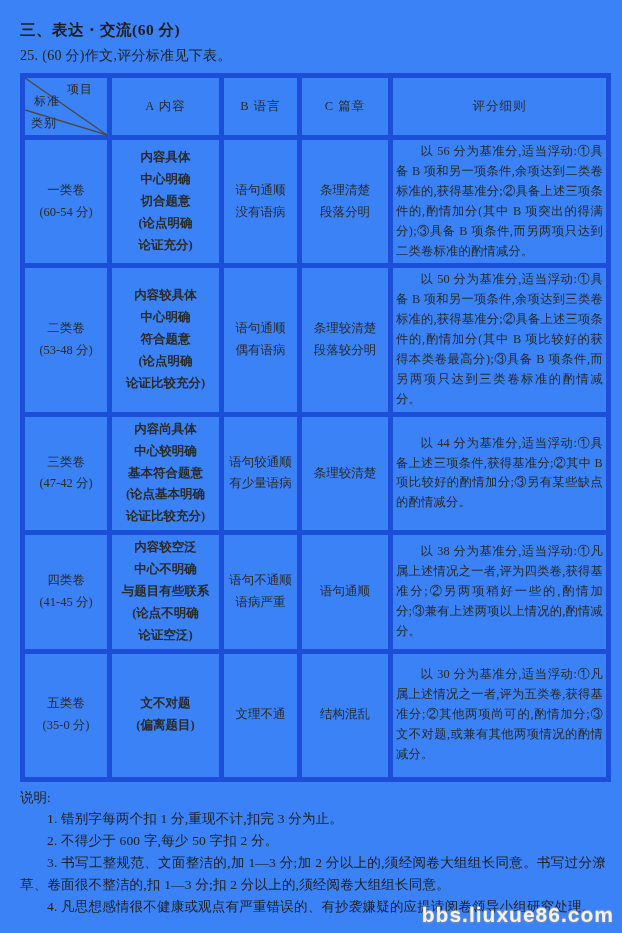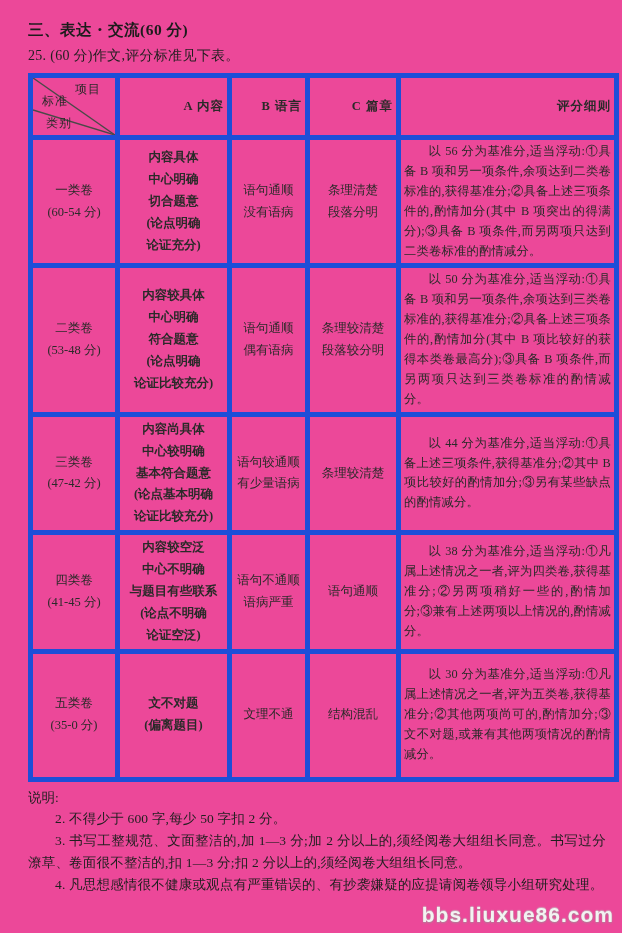--- a/index.html
+++ b/index.html
@@ -1,22 +1,22 @@
 <!DOCTYPE html>
 <html><head>
 <meta charset="utf-8">
 <style>
   html,body{margin:0;padding:0;}
   .page{
     width:622px;height:933px;position:relative;overflow:hidden;
-    background:#ec4899;
+    background:#3b82f6;
     font-family:"Liberation Serif","DejaVu Serif",serif;
     color:#222;
     box-sizing:border-box;
-    padding:20px 16px 0 28px;
+    padding:20px 16px 0 20px;
   }
   .section-title{
     font-size:15.5px;font-weight:bold;letter-spacing:.5px;color:#1c1c1c;
   }
   .question-line{
     font-size:14px;margin-top:6px;color:#1f1f1f;letter-spacing:.3px;
   }
   table.rubric{
     border-collapse:collapse;margin-top:8px;table-layout:fixed;
     width:586px;
@@ -33,27 +33,27 @@
   col.c-a{width:112px;}
   col.c-b{width:78px;}
   col.c-c{width:91px;}
   col.c-detail{width:218px;}
   tr.r-head{height:62px;}
   tr.r1{height:107px;}
   tr.r2{height:135px;}
   tr.r3{height:115px;}
   tr.r4{height:113px;}
   tr.r5{height:128px;}
-  th.colhead{font-weight:bold;text-align:right;font-size:12.5px;letter-spacing:1px;}
+  th.colhead{font-weight:normal;text-align:center;font-size:12.5px;letter-spacing:1px;}
   td.corner{position:relative;padding:0;}
   td.corner svg{position:absolute;left:0;top:0;width:100%;height:100%;}
   td.corner .c-lbl{position:absolute;font-size:12px;color:#2a2a29;letter-spacing:1px;}
   td.corner .c-top{top:3px;right:14px;}
   td.corner .c-mid{top:15px;left:9px;}
-  td.corner .c-bot{bottom:3px;left:13px;}
+  td.corner .c-bot{bottom:3px;left:6px;}
   td.cellc{text-align:center;white-space:pre-line;line-height:1.75;}
   td.bold{font-weight:bold;}
   td.detail{padding:3px 7px 3px 7px;}
   td.detail .para{
     text-indent:2em;line-height:1.62;text-align:justify;
     font-size:12.3px;letter-spacing:.2px;white-space:normal;
   }
   .notes{margin-top:5px;font-size:13.5px;line-height:1.62;color:#1f1f1f;}
   .notes .notes-title{font-weight:normal;}
   .notes p{margin:0;text-indent:2em;text-align:justify;letter-spacing:.2px;}
@@ -181,20 +181,21 @@
         <td class="cellc">结构混乱</td>
         <td class="detail">
             <div class="para">以 30 分为基准分,适当浮动:①凡属上述情况之一者,评为五类卷,获得基准分;②其他两项尚可的,酌情加分;③文不对题,或兼有其他两项情况的酌情减分。</div>
           </td>
       </tr>
     </tbody>
   </table>
 
   <div class="notes">
     <div class="notes-title">说明:</div>
+    <p>1. 错别字每两个扣 1 分,重现不计,扣完 3 分为止。</p>
     <p>2. 不得少于 600 字,每少 50 字扣 2 分。</p>
     <p>3. 书写工整规范、文面整洁的,加 1—3 分;加 2 分以上的,须经阅卷大组组长同意。书写过分潦草、卷面很不整洁的,扣 1—3 分;扣 2 分以上的,须经阅卷大组组长同意。</p>
     <p>4. 凡思想感情很不健康或观点有严重错误的、有抄袭嫌疑的应提请阅卷领导小组研究处理。</p>
   </div>
 
   <div class="watermark">
     <div class="wm-url">bbs.liuxue86.com</div>
   </div>
 
 </div>

